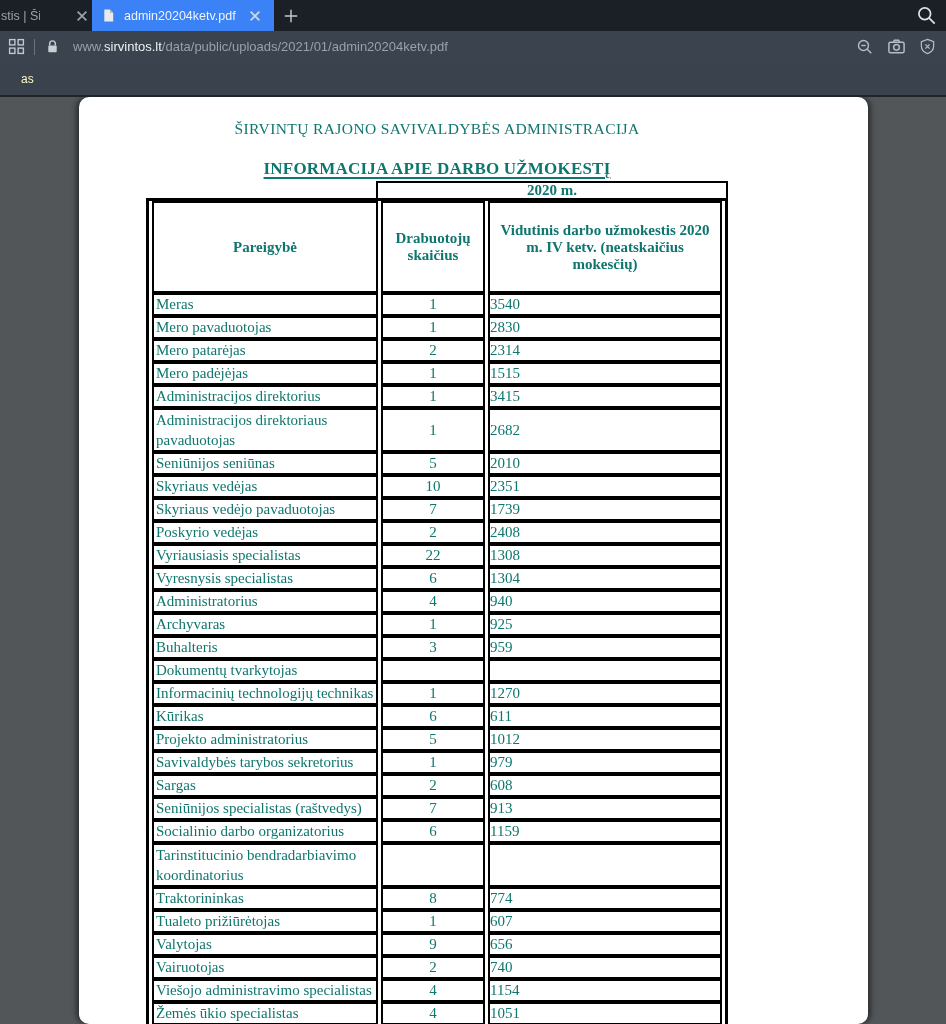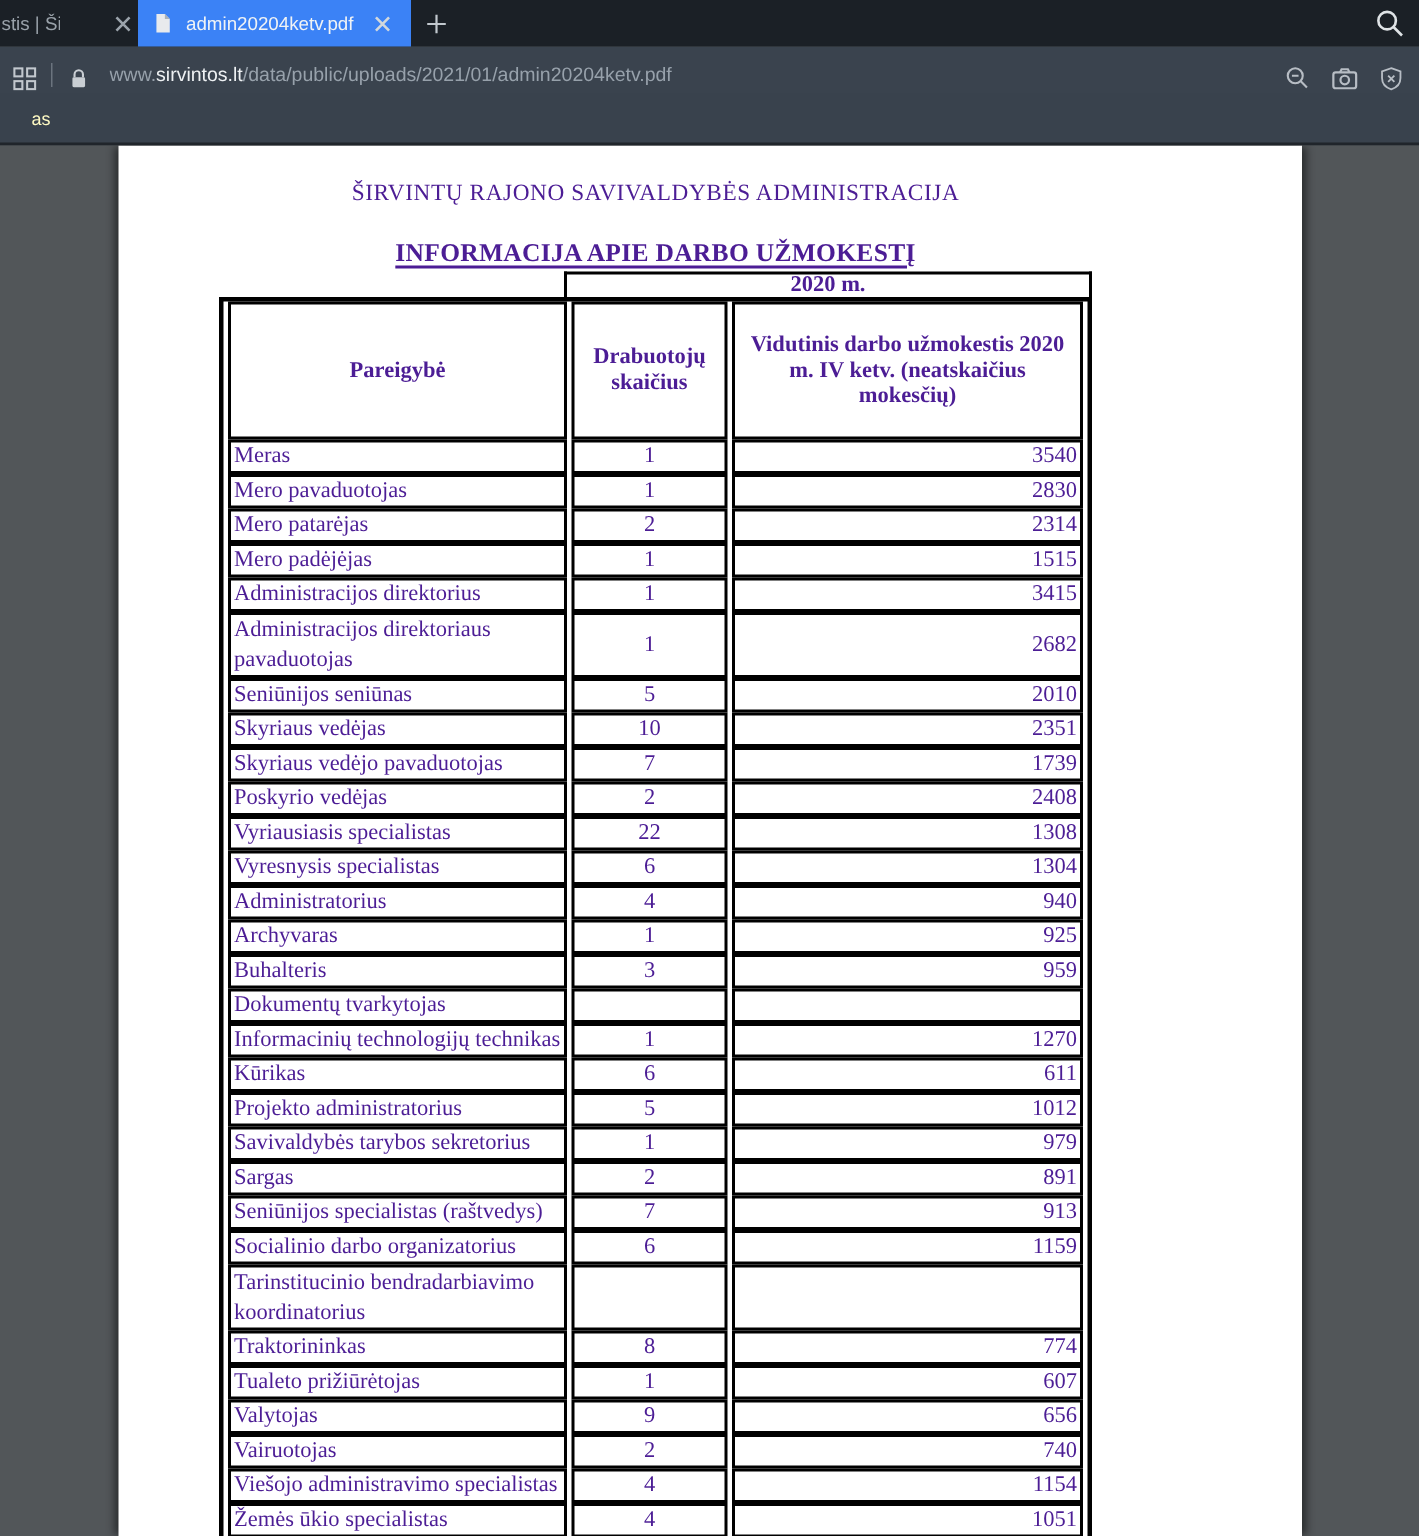--- a/index.html
+++ b/index.html
@@ -10,52 +10,52 @@
   .tabstrip { height: 31px; background: #1b2026; display: flex; align-items: stretch; position: relative; }
   .tab { display: flex; align-items: center; font-size: 12.5px; cursor: default; gap: 32px; }
   .tab-partial { width: 92px; color: #9aa2aa; padding-left: 1px; overflow: hidden; white-space: nowrap; }
   .tab-partial .lbl { flex: 1; overflow: hidden; white-space: nowrap; }
   .tab-active { width: 182px; background: #3b82f6; color: #f0f3f5; padding: 0 9px; gap: 8px; }
   .tab-active .lbl { flex: 1; overflow: hidden; white-space: nowrap; }
   .icon-btn { display: flex; align-items: center; justify-content: center; }
   .newtab { width: 34px; display: flex; align-items: center; justify-content: center; }
   .strip-search { position: absolute; right: 9px; top: 5px; }
 
-  .addressbar { height: 31px; background: #3a434e; display: flex; padding: 11px 10px 0 8px; }
+  .addressbar { height: 31px; background: #3a434e; display: flex; align-items: center; padding: 0 10px 0 8px; }
   .sep { width: 1px; height: 16px; background: #6b747e; margin: 0 10px 0 9px; }
   .urlbox { flex: 1; font-size: 13px; color: #97a1ab; margin-left: 13px; white-space: nowrap; overflow: hidden; }
   .urlbox .domain { color: #eef1f3; }
   .ab-right { display: flex; align-items: center; gap: 13px; margin-left: 8px; }
 
   .bookmarksbar { height: 35px; background: #39424d; border-bottom: 2px solid #20252b; display: flex; align-items: center; color: #fef9c3; font-size: 12px; padding-left: 20px; }
   .bm-frag { padding-left: 1px; }
 
   
   .pdf-area { position: relative; height: 927px; background: #525659; overflow: hidden; }
   .page { position: absolute; left: 79px; top: 0; width: 789px; height: 927px; background: #ffffff;
           box-shadow: -4px 0 5px -1px rgba(0,0,0,.45), 4px 0 5px -1px rgba(0,0,0,.45);
-          font-family: "Liberation Serif", serif; color: #4c1d95; overflow: hidden; }
+          font-family: "Liberation Serif", serif; color: #0f766e; overflow: hidden; border-radius: 10px; }
 
   .doc-title { position: absolute; top: 23px; left: 67px; width: 582px; text-align: center;
                font-size: 15.5px; letter-spacing: .4px; }
   .doc-subtitle { position: absolute; top: 62px; left: 67px; width: 582px; text-align: center;
                   font-size: 17px; font-weight: bold; letter-spacing: .2px;
                   text-decoration: underline; text-decoration-thickness: 2px; text-underline-offset: 3px; }
   .year-box { position: absolute; left: 297px; top: 84px; width: 352px; height: 17px;
               border: 2px solid #000; border-bottom: none; text-align: center;
               font-weight: bold; font-size: 15px; line-height: 15px; }
 
   .tbl-wrap { position: absolute; left: 67px; top: 101px; width: 582px; border: 3px solid #000; background: #fff; }
   table.salary { width: 100%; border-collapse: separate; border-spacing: 3px 0; table-layout: fixed; }
   table.salary th, table.salary td { border: 2px solid #000; font-size: 15px; overflow: hidden; }
   th.h { height: 92px; font-weight: bold; font-size: 14px; vertical-align: middle; text-align: center; padding: 0 6px; }
   td.c1 { height: 18px; text-align: left; padding: 0 1px 0 2px; white-space: nowrap; line-height: 19px; }
   td.c1.wrap { white-space: normal; line-height: 20px; }
   td.c2 { text-align: center; line-height: 19px; }
-  td.c3 { text-align: right; padding-right: 2px; line-height: 19px; }
+  td.c3 { padding-right: 2px; line-height: 19px; }
 
   svg { display: block; }
 </style>
 </head>
 <body>
 
 <div class="tabstrip">
   <div class="tab tab-partial">
     <span class="lbl">stis | Širvintų</span>
     <span class="icon-btn">
@@ -255,21 +255,21 @@
               <td class="c3">1012</td>
             </tr>
             <tr>
               <td class="c1">Savivaldybės tarybos sekretorius</td>
               <td class="c2">1</td>
               <td class="c3">979</td>
             </tr>
             <tr>
               <td class="c1">Sargas</td>
               <td class="c2">2</td>
-              <td class="c3">891</td>
+              <td class="c3">608</td>
             </tr>
             <tr>
               <td class="c1">Seniūnijos specialistas (raštvedys)</td>
               <td class="c2">7</td>
               <td class="c3">913</td>
             </tr>
             <tr>
               <td class="c1">Socialinio darbo organizatorius</td>
               <td class="c2">6</td>
               <td class="c3">1159</td>

